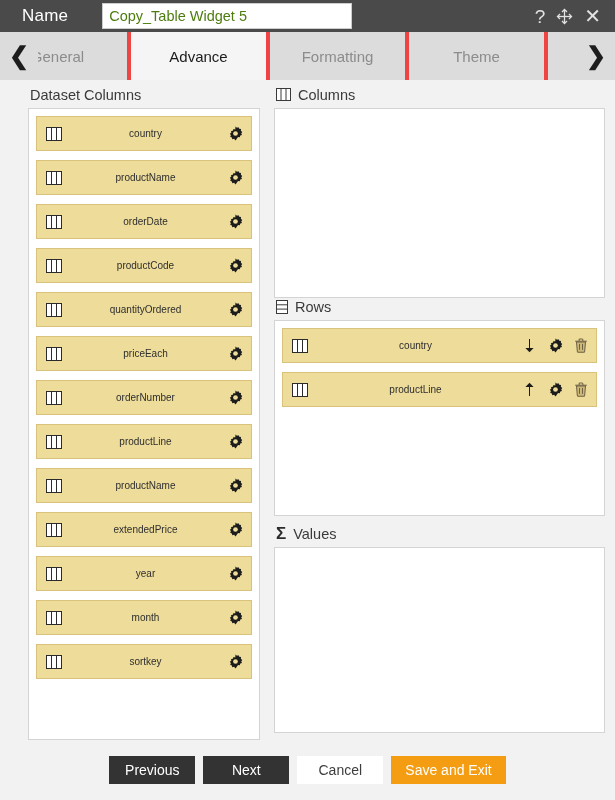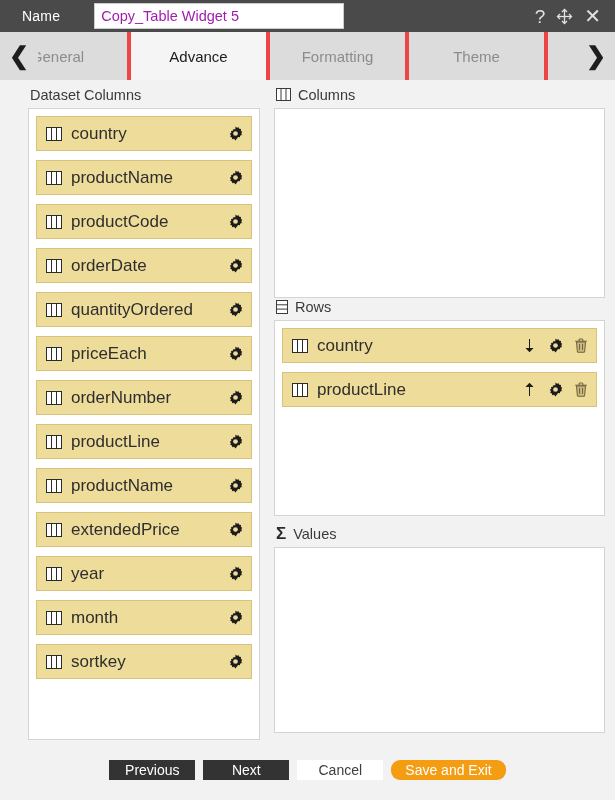--- a/index.html
+++ b/index.html
@@ -22,30 +22,30 @@
   .titlebar {
     height: 32px;
     background: #4a4a4a;
     display: flex;
     align-items: center;
     padding: 0 10px 0 22px;
     position: relative;
   }
   .titlebar-label {
     color: #ffffff;
-    font-size: 14px;
+    font-size: 17px;
     letter-spacing: .2px;
   }
   .name-input {
     margin-left: 34px;
     width: 250px;
     height: 26px;
     background: #ffffff;
     border: 1px solid #cccccc;
-    color: #a21caf;
+    color: #4d7c0f;
     font-family: "Liberation Sans", sans-serif;
     font-size: 14.5px;
     padding: 0 6px;
     outline: none;
   }
   .titlebar-actions {
     margin-left: auto;
     display: flex;
     align-items: center;
     gap: 11px;
@@ -175,27 +175,28 @@
     border: 1px solid #d8c27c;
     display: flex;
     align-items: center;
     padding: 0 8px 0 9px;
     margin-bottom: 9px;
     cursor: move;
     position: relative;
   }
   .chip:last-child { margin-bottom: 0; }
   .chip-label {
-    font-size: 17px;
+    font-size: 10px;
     color: #2e2e2e;
     margin-left: 9px;
     white-space: nowrap;
     overflow: hidden;
     text-overflow: ellipsis;
     flex: 1 1 auto;
+    text-align: center;
   }
   .chip-actions {
     margin-left: auto;
     display: flex;
     align-items: center;
     gap: 11px;
     padding-left: 8px;
   }
   .chip-act {
     cursor: pointer;
@@ -221,31 +222,31 @@
     position: absolute;
     left: 0; right: 0; bottom: 0;
     height: 60px;
     background: #f2f2f2;
     display: flex;
     align-items: center;
     justify-content: center;
     gap: 8px;
   }
   .btn {
-    height: 20px;
+    height: 28px;
     min-width: 86px;
     border: none;
     font-family: "Liberation Sans", sans-serif;
     font-size: 14px;
     cursor: pointer;
     padding: 0 14px;
   }
   .btn-dark   { background: #333333; color: #ffffff; }
   .btn-light  { background: #ffffff; color: #3d3d3d; }
-  .btn-accent { background: #f49d12; color: #ffffff; border-radius: 9px; }
+  .btn-accent { background: #f49d12; color: #ffffff; }
 
   svg { display: block; }
 </style>
 </head>
 <body>
 
 <div class="titlebar">
   <span class="titlebar-label">Name</span>
   <input class="name-input" type="text" value="Copy_Table Widget 5" style="">
   <div class="titlebar-actions">
@@ -334,39 +335,39 @@
             </span>
           </div>
           <div class="chip">
             <span class="chip-icon">
               <svg width="16" height="14" viewBox="0 0 16 14">
                 <rect x="0.5" y="0.5" width="15" height="13" fill="#ffffff" stroke="#2b2b2b"></rect>
                 <line x1="5.5" y1="0.5" x2="5.5" y2="13.5" stroke="#2b2b2b"></line>
                 <line x1="10.5" y1="0.5" x2="10.5" y2="13.5" stroke="#2b2b2b"></line>
               </svg>
             </span>
+            <span class="chip-label">orderDate</span>
+            <span class="chip-actions">
+              <span class="chip-act">
+                <svg width="15" height="15" viewBox="0 0 16 16" fill="#1c1c1c">
+                  <path d="M8 0.6l1.5 1.2 1.8-.6.7 1.8 1.9.2-.2 1.9 1.5 1.2-1.1 1.5.8 1.7-1.8.7-.5 1.8-1.9-.3L8 15.4 6.5 13.7l-1.9.3-.5-1.8-1.8-.7.8-1.7L2 8.3l1.5-1.2-.2-1.9 1.9-.2.7-1.8 1.8.6z"></path>
+                  <circle cx="8" cy="8" r="2.5" fill="#eedc9a"></circle>
+                </svg>
+              </span>
+            </span>
+          </div>
+          <div class="chip">
+            <span class="chip-icon">
+              <svg width="16" height="14" viewBox="0 0 16 14">
+                <rect x="0.5" y="0.5" width="15" height="13" fill="#ffffff" stroke="#2b2b2b"></rect>
+                <line x1="5.5" y1="0.5" x2="5.5" y2="13.5" stroke="#2b2b2b"></line>
+                <line x1="10.5" y1="0.5" x2="10.5" y2="13.5" stroke="#2b2b2b"></line>
+              </svg>
+            </span>
             <span class="chip-label">productCode</span>
-            <span class="chip-actions">
-              <span class="chip-act">
-                <svg width="15" height="15" viewBox="0 0 16 16" fill="#1c1c1c">
-                  <path d="M8 0.6l1.5 1.2 1.8-.6.7 1.8 1.9.2-.2 1.9 1.5 1.2-1.1 1.5.8 1.7-1.8.7-.5 1.8-1.9-.3L8 15.4 6.5 13.7l-1.9.3-.5-1.8-1.8-.7.8-1.7L2 8.3l1.5-1.2-.2-1.9 1.9-.2.7-1.8 1.8.6z"></path>
-                  <circle cx="8" cy="8" r="2.5" fill="#eedc9a"></circle>
-                </svg>
-              </span>
-            </span>
-          </div>
-          <div class="chip">
-            <span class="chip-icon">
-              <svg width="16" height="14" viewBox="0 0 16 14">
-                <rect x="0.5" y="0.5" width="15" height="13" fill="#ffffff" stroke="#2b2b2b"></rect>
-                <line x1="5.5" y1="0.5" x2="5.5" y2="13.5" stroke="#2b2b2b"></line>
-                <line x1="10.5" y1="0.5" x2="10.5" y2="13.5" stroke="#2b2b2b"></line>
-              </svg>
-            </span>
-            <span class="chip-label">orderDate</span>
             <span class="chip-actions">
               <span class="chip-act">
                 <svg width="15" height="15" viewBox="0 0 16 16" fill="#1c1c1c">
                   <path d="M8 0.6l1.5 1.2 1.8-.6.7 1.8 1.9.2-.2 1.9 1.5 1.2-1.1 1.5.8 1.7-1.8.7-.5 1.8-1.9-.3L8 15.4 6.5 13.7l-1.9.3-.5-1.8-1.8-.7.8-1.7L2 8.3l1.5-1.2-.2-1.9 1.9-.2.7-1.8 1.8.6z"></path>
                   <circle cx="8" cy="8" r="2.5" fill="#eedc9a"></circle>
                 </svg>
               </span>
             </span>
           </div>
           <div class="chip">

